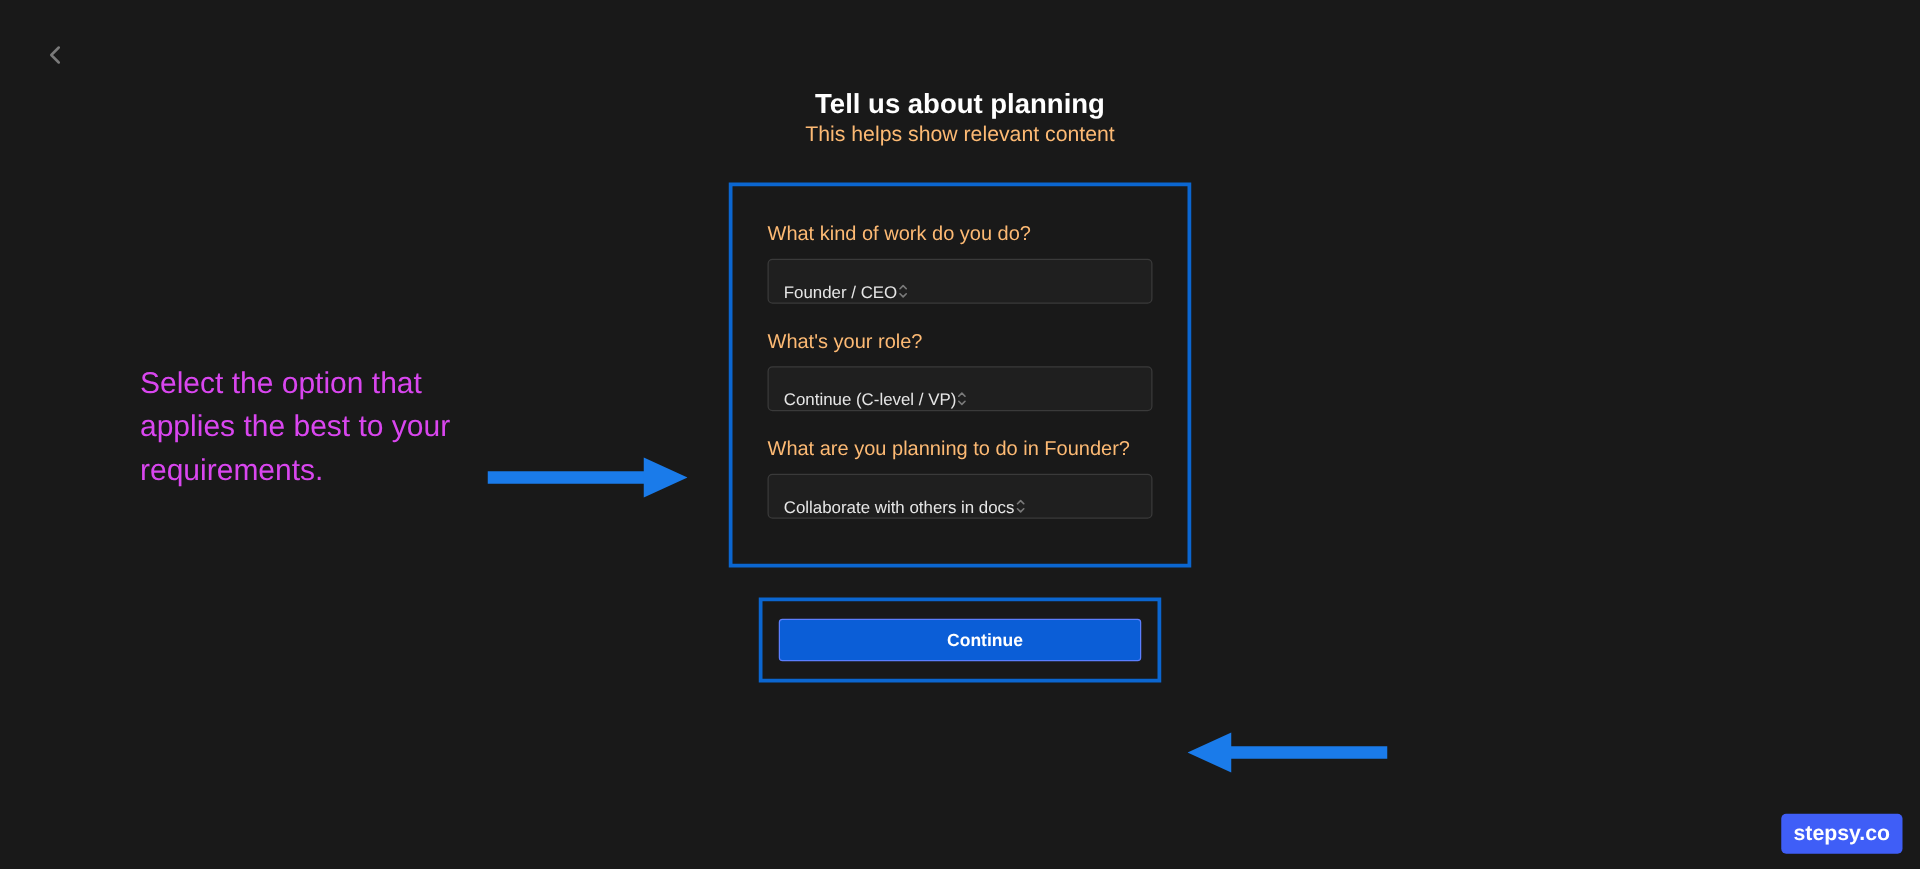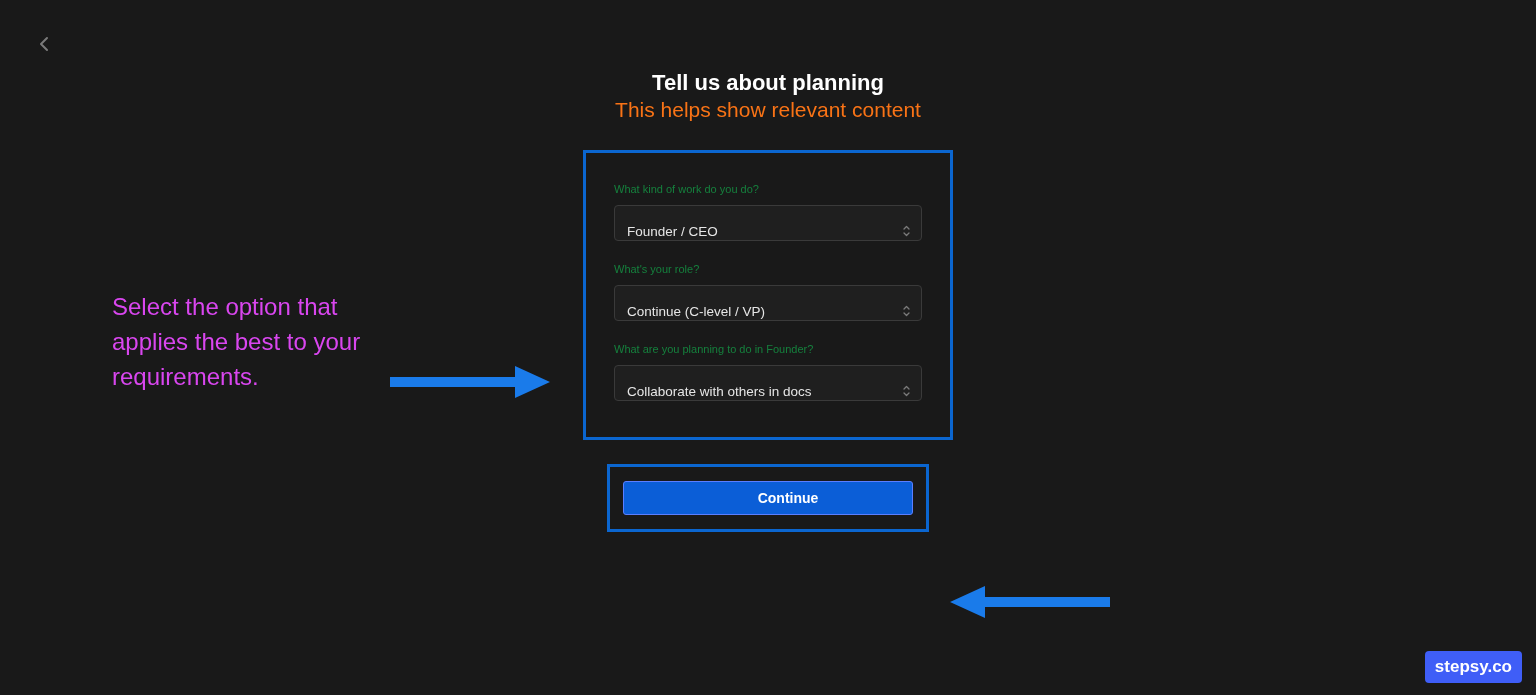--- a/index.html
+++ b/index.html
@@ -37,54 +37,53 @@
     }
 
     .heading-title {
       font-size: 22px;
       font-weight: 700;
       color: #ffffff;
       text-align: center;
     }
 
     .heading-subtitle {
-      font-size: 21px;
+      font-size: 17px;
       font-weight: 400;
-      color: #f97316;
+      color: #fdba74;
       text-align: center;
       margin-top: 2px;
     }
 
     .form-box {
       margin-top: 28px;
       width: 370px;
       border: 3px solid #0b66d0;
       padding: 30px 28px 36px 28px;
       background: #191919;
     }
 
     .form-group { margin-bottom: 22px; }
     .form-group:last-child { margin-bottom: 0; }
 
     .form-label {
-      font-size: 11px;
-      color: #15803d;
+      font-size: 16px;
+      color: #fdba74;
       display: block;
       margin-bottom: 10px;
     }
 
     .select-field {
       width: 100%;
       height: 36px;
       background: #1f1f1f;
       border: 1px solid #3a3a3a;
       border-radius: 4px;
       display: flex;
       align-items: center;
-      justify-content: space-between;
       padding: 16px 10px 0 12px;
       cursor: pointer;
     }
 
     .select-value {
       font-size: 13.5px;
       color: #e6e6e6;
     }
 
     .select-chevron {

